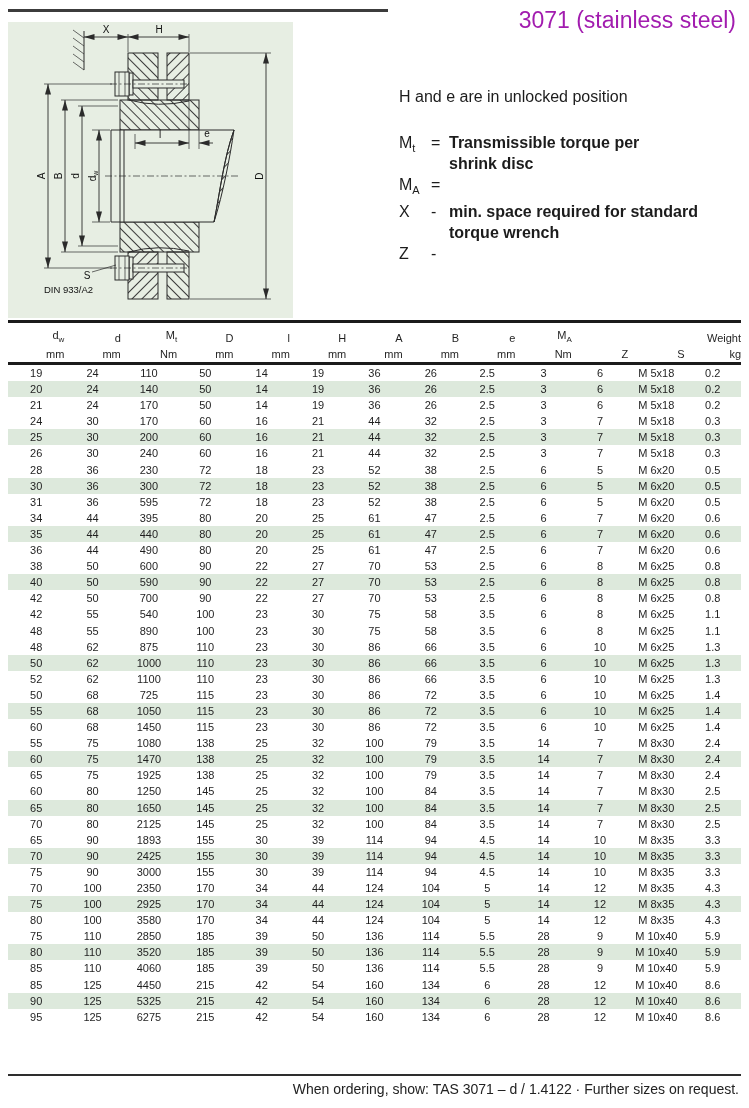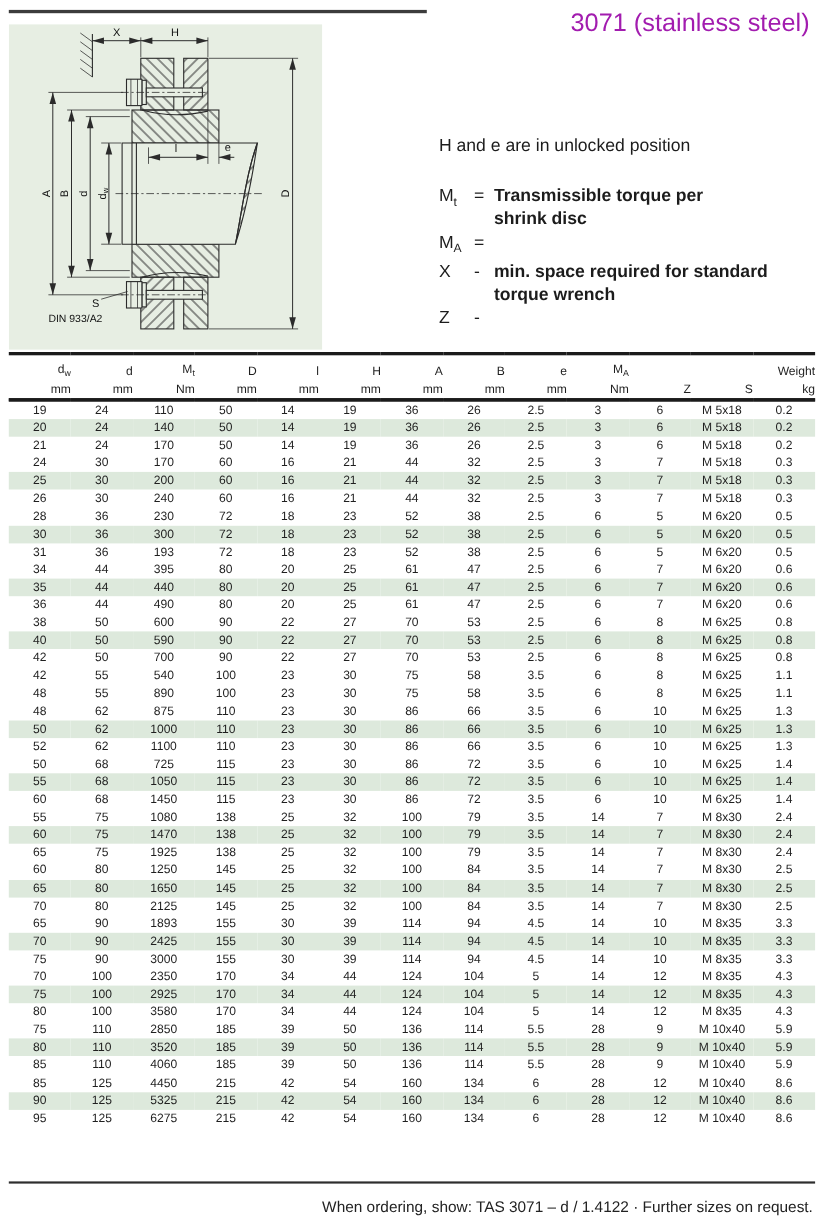--- a/index.html
+++ b/index.html
@@ -5,38 +5,38 @@
   :root { --hl:#dde9dc; --dwg:#e7eee3; }
   html,body { margin:0; padding:0; }
   body {
     width:749px; height:1108px; position:relative; background:#ffffff;
     font-family:"Liberation Sans", sans-serif; color:#1a1a1a; overflow:hidden;
   }
   .top-rule { position:absolute; left:8px; top:9px; width:380px; height:3px; background:#3c3c3c; }
   .page-title { position:absolute; top:7px; right:13px; font-size:23px; white-space:nowrap; color:#a21caf; }
   .drawing-panel { position:absolute; left:8px; top:22px; width:285px; height:296px; }
 
-  .notes { position:absolute; left:399px; top:88px; width:348px; font-size:16px; color:#1c1c1c;margin-top:36px; }
+  .notes { position:absolute; left:399px; top:88px; width:348px; font-size:16px; color:#1c1c1c; }
   .position-note { margin:0 0 26px 0; }
   .def-row { display:grid; grid-template-columns:32px 18px auto; line-height:21px; }
   .def-sym sub { font-size:11px; }
   .def-text div { line-height:21px;font-weight:bold; }
 
   table.spec { position:absolute; left:8px; top:320px; width:733px;
     border-collapse:collapse; table-layout:fixed; border-top:3px solid #1b1b1b;
     font-size:11px; color:#1f1f1f; }
   table.spec th { font-weight:normal; text-align:right; padding:0; }
   tr.sym-row th { height:21px; vertical-align:bottom; padding-bottom:2px; }
   tr.sym-row th sub { font-size:8px; }
   tr.unit-row th { height:16px; border-bottom:3px solid #1b1b1b; vertical-align:middle; }
   table.spec td { text-align:center; padding:0; height:16.1px; line-height:16.1px; }
   table.spec tr.hl { background:var(--hl); }
 
   .footer-rule { position:absolute; left:8px; top:1074px; width:733px; height:2px; background:#2e2e2e; }
-  .footer-text { position:absolute; right:10px; top:1081px; font-size:14px; color:#222; white-space:nowrap;margin-top:8px; }
+  .footer-text { position:absolute; right:10px; top:1081px; font-size:14px; color:#222; white-space:nowrap; }
 
   
   svg text { font-family:"Liberation Sans", sans-serif; fill:#111; }
   .ln  { stroke:#2b2b2b; stroke-width:1; }
   .dim { stroke:#2b2b2b; stroke-width:0.9; }
   .xln { stroke:#2b2b2b; stroke-width:0.7; }
   .cl  { stroke:#2b2b2b; stroke-width:0.7; stroke-dasharray:7 2.5 2 2.5; }
   .lbl { font-size:10px; text-anchor:middle; }
   .lbl-din { font-size:9.5px; }
 </style>
@@ -350,21 +350,21 @@
         <td>38</td>
         <td>2.5</td>
         <td>6</td>
         <td>5</td>
         <td>M 6x20</td>
         <td>0.5</td>
       </tr>
       <tr>
         <td>31</td>
         <td>36</td>
-        <td>193</td>
+        <td>595</td>
         <td>72</td>
         <td>18</td>
         <td>23</td>
         <td>52</td>
         <td>38</td>
         <td>2.5</td>
         <td>6</td>
         <td>5</td>
         <td>M 6x20</td>
         <td>0.5</td>

